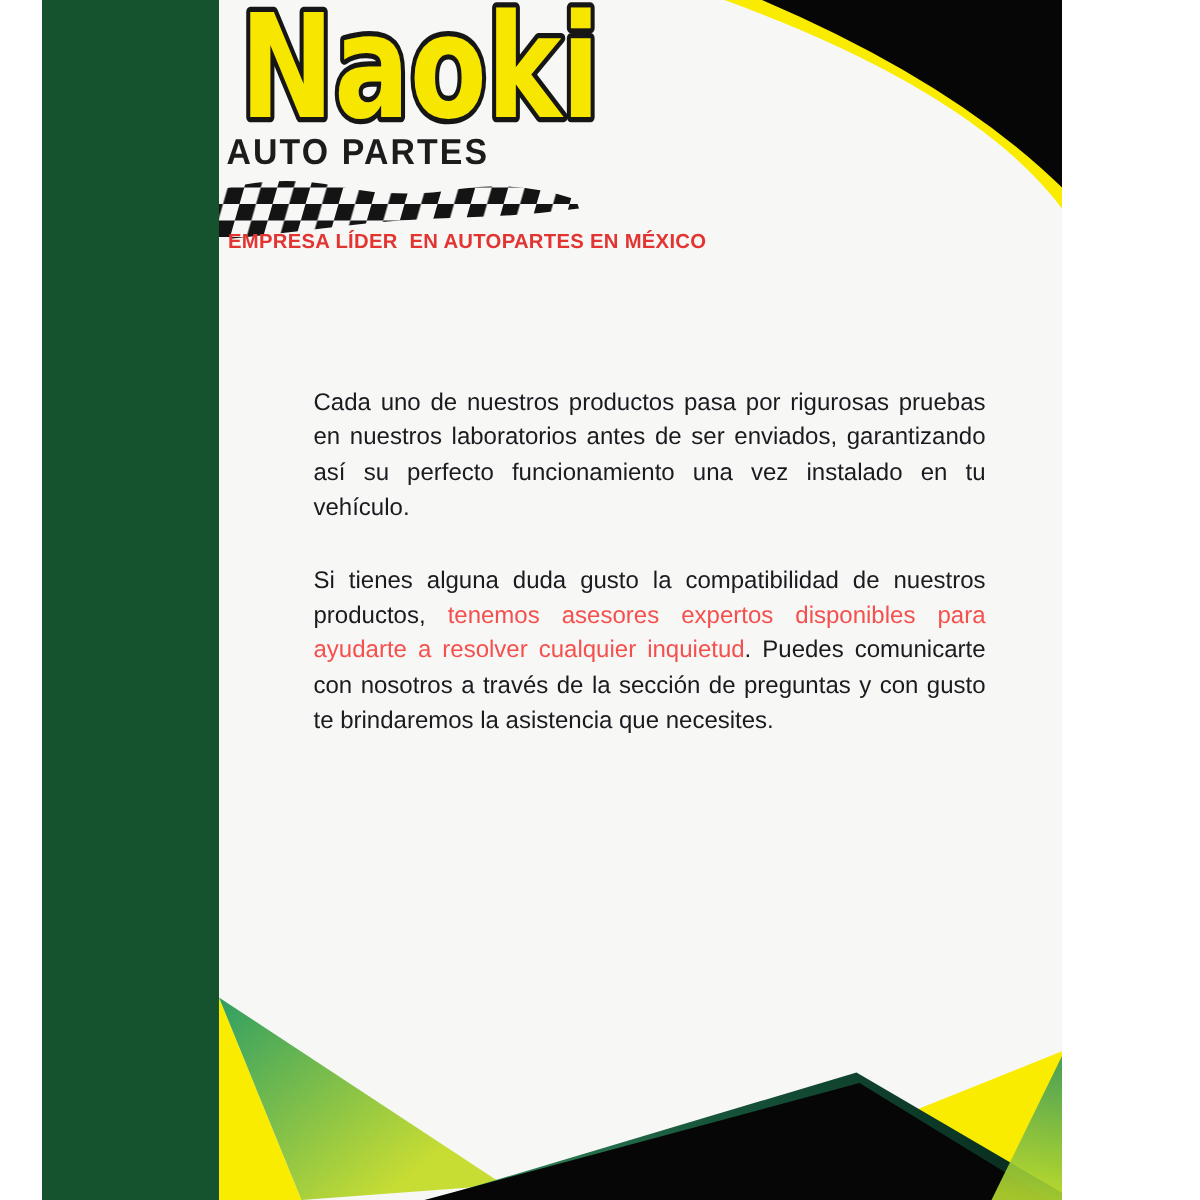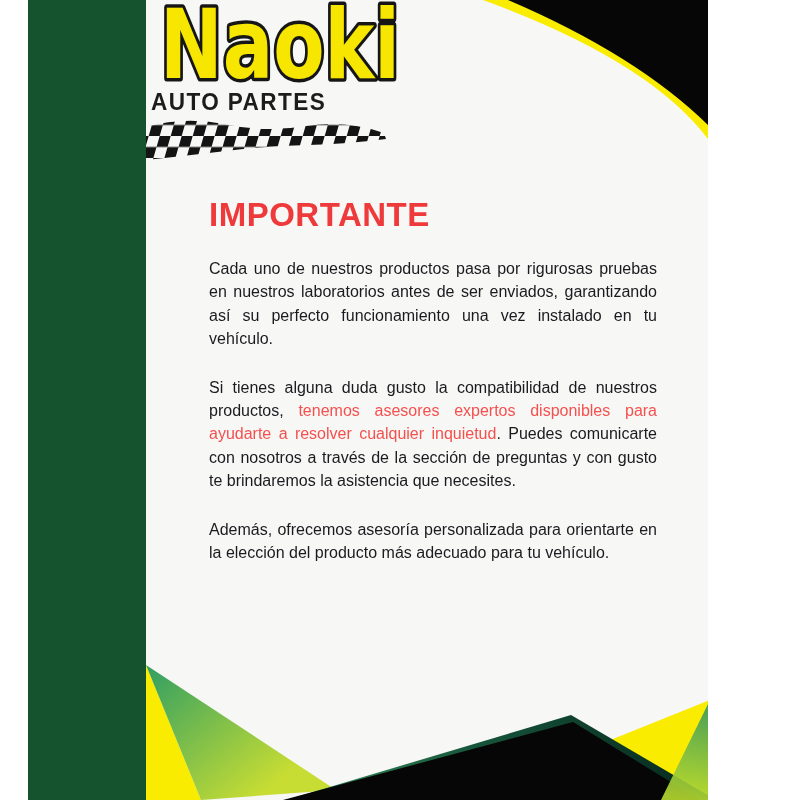--- a/index.html
+++ b/index.html
@@ -63,27 +63,26 @@
     <svg class="flag-svg" width="248" height="46" viewBox="0 0 248 46" aria-hidden="true">
       <defs>
         <pattern id="chk" width="22" height="22" patternUnits="userSpaceOnUse" patternTransform="skewX(-16)">
           <rect width="11" height="11" x="0" y="0" fill="#141414"></rect>
           <rect width="11" height="11" x="11" y="11" fill="#141414"></rect>
         </pattern>
       </defs>
       <path d="M1,13 Q40,2 80,10 Q122,19 162,12 Q202,6 240,19 L242,25 Q204,30 164,31 Q122,32 82,37 Q40,42 1,46 Z" fill="url(#chk)"></path>
     </svg>
 
+    <div class="tagline">EMPRESA LÍDER  EN AUTOPARTES EN MÉXICO</div>
 
-    <div class="heading">IMPORTANTE</div>
 
     <div class="text-col">
       <p>Cada uno de nuestros productos pasa por rigurosas pruebas en nuestros laboratorios antes de ser enviados, garantizando así su perfecto funcionamiento una vez instalado en tu vehículo.</p>
       <p><span>Si tienes alguna duda gusto la compatibilidad de nuestros productos, </span><span class="hl">tenemos asesores expertos disponibles para ayudarte a resolver cualquier inquietud</span><span>. Puedes comunicarte con nosotros a través de la sección de preguntas y con gusto te brindaremos la asistencia que necesites.</span></p>
-      <p>Además, ofrecemos asesoría personalizada para orientarte en la elección del producto más adecuado para tu vehículo.</p>
     </div>
 
     <svg class="bottom-svg" width="565" height="150" viewBox="0 0 565 150" aria-hidden="true">
       <defs>
         <linearGradient id="gradBL" gradientUnits="userSpaceOnUse" x1="0" y1="15" x2="110" y2="150">
           <stop offset="0" stop-color="#2f9e63"></stop>
           <stop offset="1" stop-color="#c8dd33"></stop>
         </linearGradient>
         <linearGradient id="gradBand" gradientUnits="userSpaceOnUse" x1="140" y1="150" x2="565" y2="147">
           <stop offset="0" stop-color="#3a9160"></stop>

